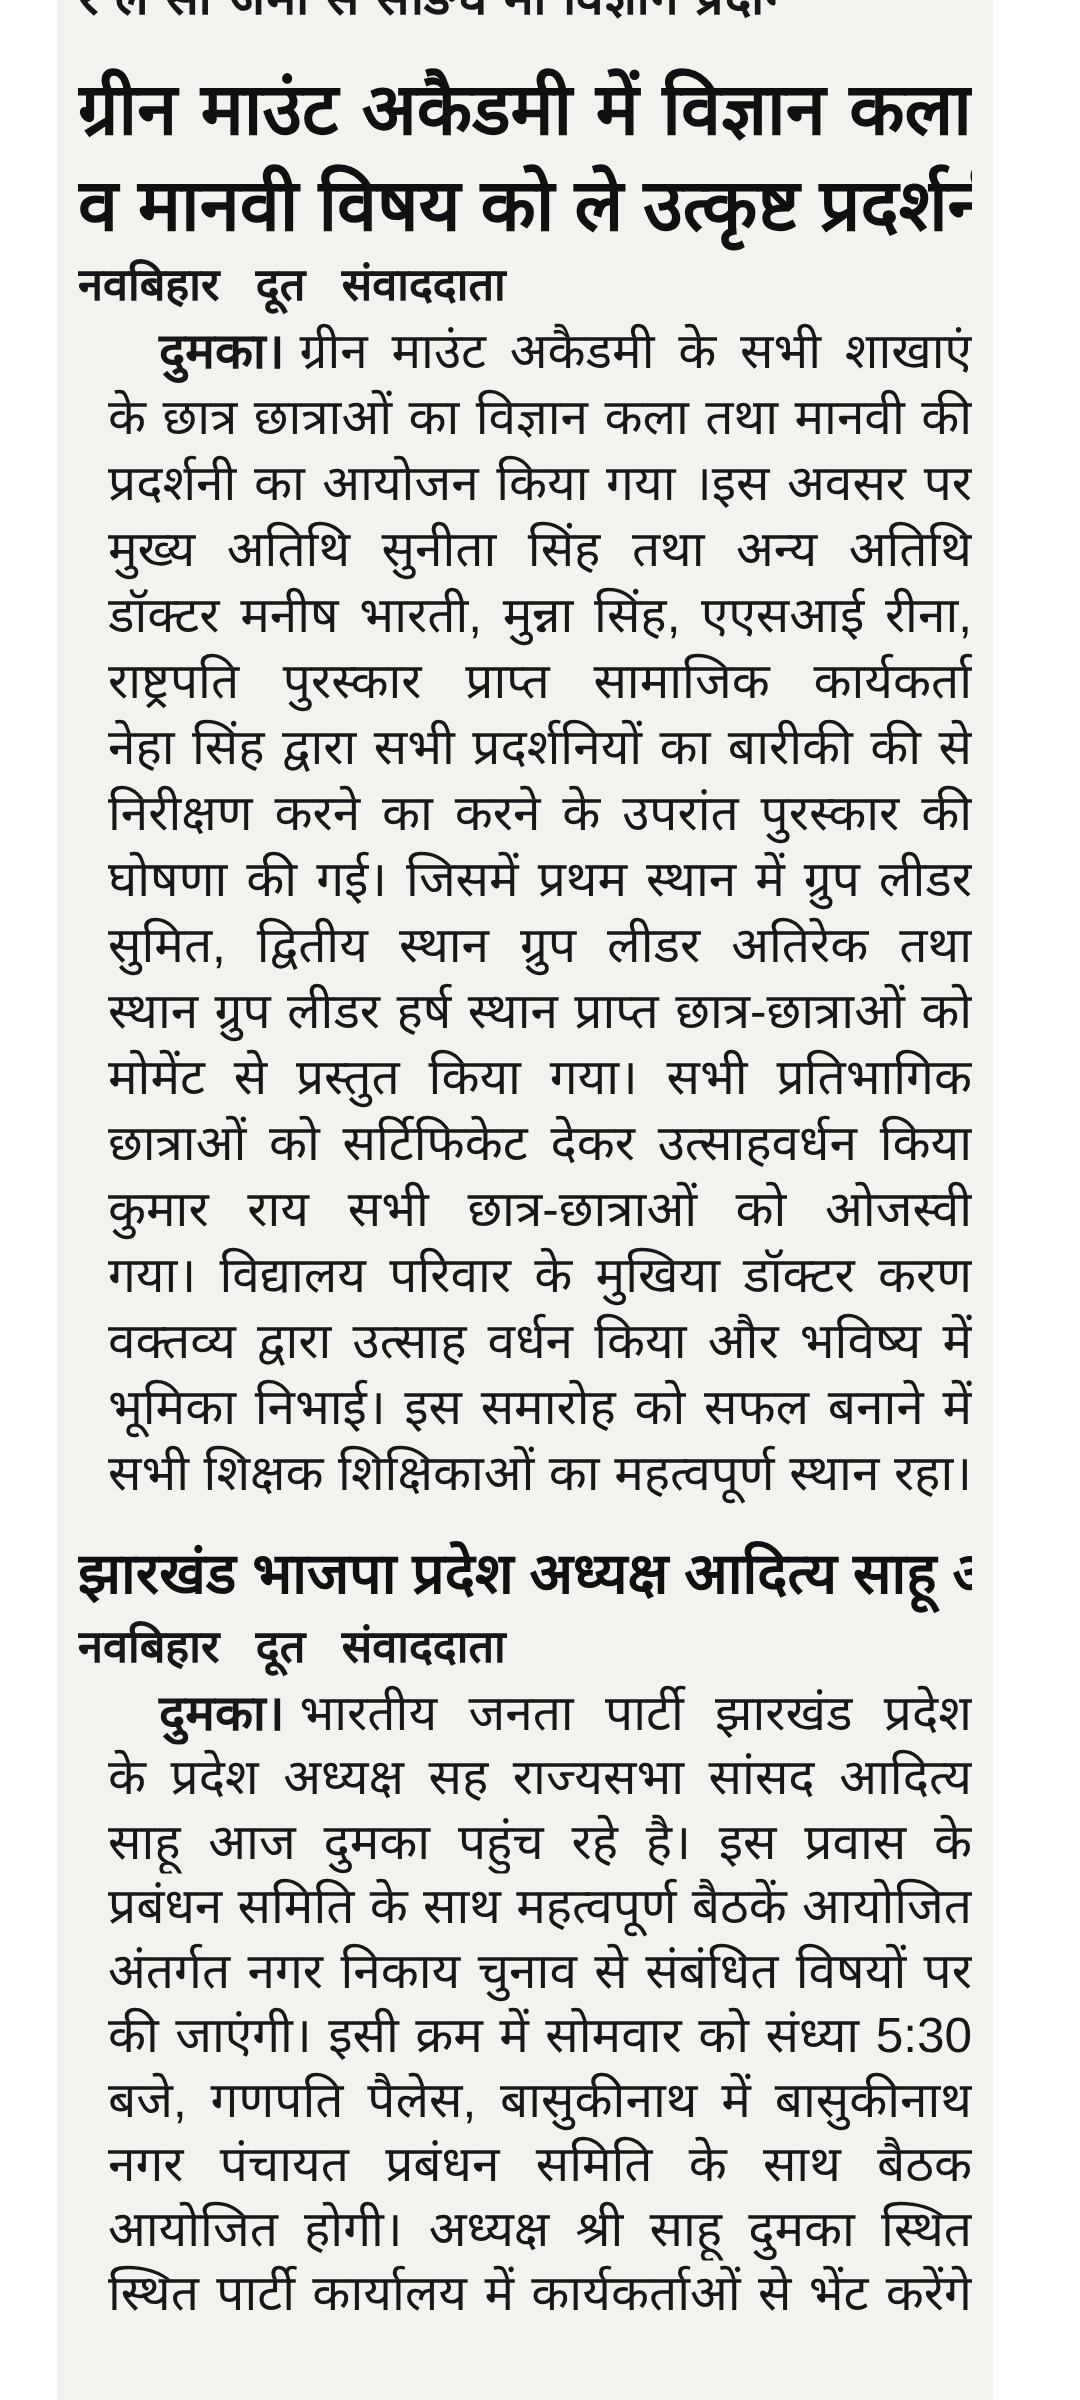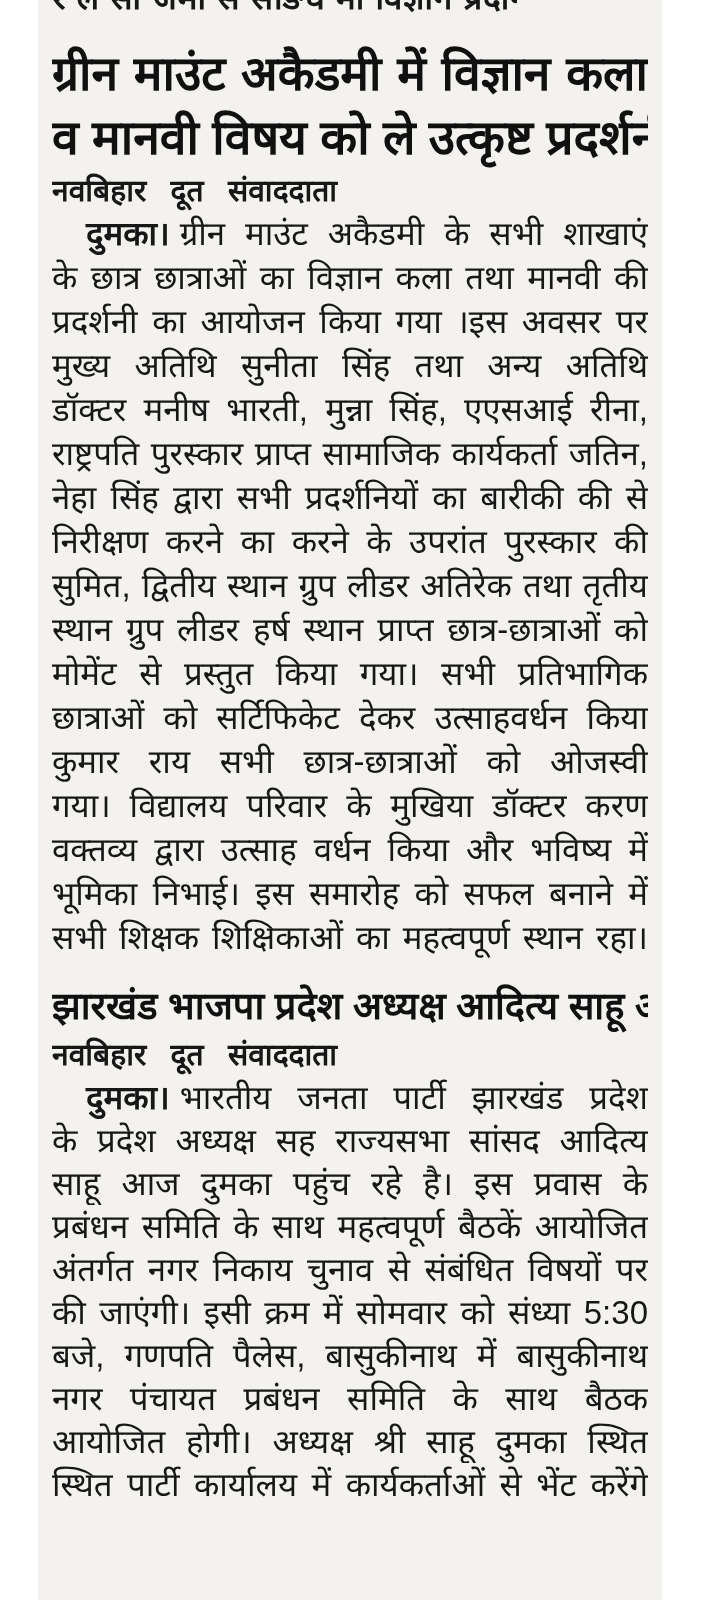--- a/index.html
+++ b/index.html
@@ -61,20 +61,21 @@
   }
   .body-block { }
   .bline {
     font-size: 33px;
     line-height: 44px;
     height: 44px;
     overflow: hidden;
     text-align: justify;
     text-align-last: justify;
     letter-spacing: 0px;
+    margin-left: 20px;
   }
   .bline.indent { padding-left: 34px; }
   .bold { font-weight: bold; margin-right: 10px; }
   .headline2 {
     margin-top: 18px;
     font-size: 38px;
     font-weight: bold;
     line-height: 56px;
     height: 56px;
     overflow: hidden;
@@ -105,20 +106,21 @@
         <div class="bline indent">
           <span class="bold">दुमका।</span><span>ग्रीन माउंट अकैडमी के सभी शाखाएं</span>
         </div>
         <div class="bline">के छात्र छात्राओं का विज्ञान कला तथा मानवी की</div>
         <div class="bline">प्रदर्शनी का आयोजन किया गया ।इस अवसर पर</div>
         <div class="bline">मुख्य अतिथि सुनीता सिंह तथा अन्य अतिथि</div>
         <div class="bline">डॉक्टर मनीष भारती, मुन्ना सिंह, एएसआई रीना,</div>
         <div class="bline">राष्ट्रपति पुरस्कार प्राप्त सामाजिक कार्यकर्ता जतिन,</div>
         <div class="bline">नेहा सिंह द्वारा सभी प्रदर्शनियों का बारीकी की से</div>
         <div class="bline">निरीक्षण करने का करने के उपरांत पुरस्कार की</div>
+        <div class="bline">घोषणा की गई। जिसमें प्रथम स्थान में ग्रुप लीडर</div>
         <div class="bline">सुमित, द्वितीय स्थान ग्रुप लीडर अतिरेक तथा तृतीय</div>
         <div class="bline">स्थान ग्रुप लीडर हर्ष स्थान प्राप्त छात्र-छात्राओं को</div>
         <div class="bline">मोमेंट से प्रस्तुत किया गया। सभी प्रतिभागिक</div>
         <div class="bline">छात्राओं को सर्टिफिकेट देकर उत्साहवर्धन किया</div>
         <div class="bline">कुमार राय सभी छात्र-छात्राओं को ओजस्वी</div>
         <div class="bline">गया। विद्यालय परिवार के मुखिया डॉक्टर करण</div>
         <div class="bline">वक्तव्य द्वारा उत्साह वर्धन किया और भविष्य में</div>
         <div class="bline">भूमिका निभाई। इस समारोह को सफल बनाने में</div>
         <div class="bline">सभी शिक्षक शिक्षिकाओं का महत्वपूर्ण स्थान रहा।</div>
       </div>

